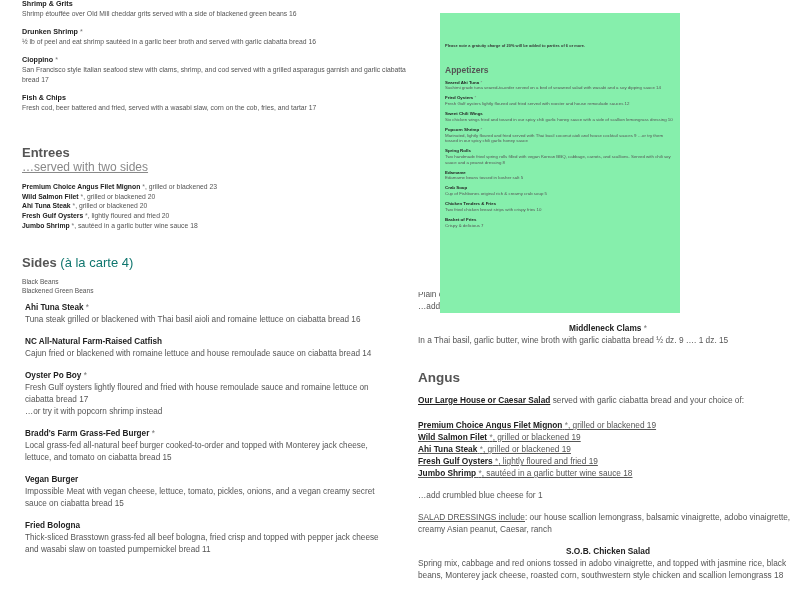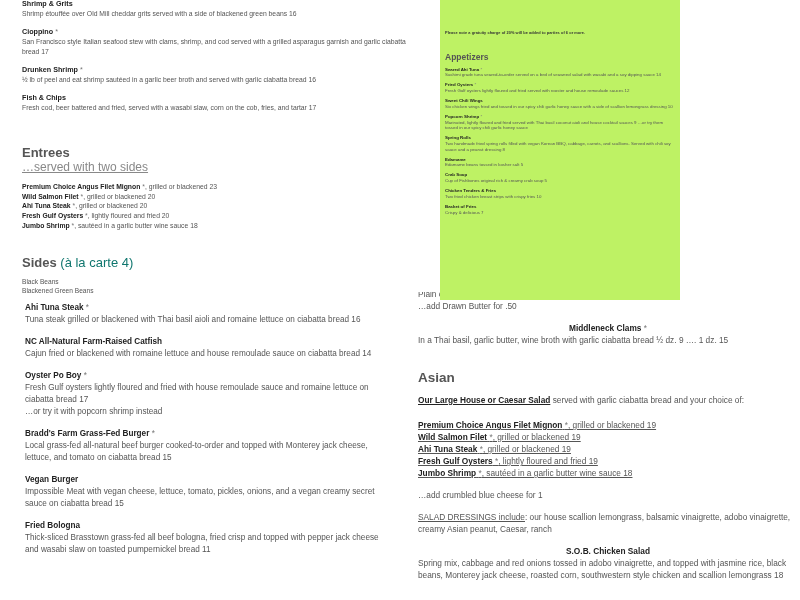--- a/index.html
+++ b/index.html
@@ -3,21 +3,21 @@
 <meta charset="utf-8">
 <style>
   html, body { margin: 0; padding: 0; }
   body {
     width: 800px; height: 600px; overflow: hidden; position: relative;
     background: #ffffff; color: #555555;
     font-family: "Liberation Sans", "DejaVu Sans", sans-serif;
   }
   .col-left { position: absolute; left: 22px; top: 0; width: 386px; }
   .col-right-main { position: absolute; left: 418px; top: 0; width: 382px; height: 600px; }
-  .overlay { position: absolute; left: 440px; top: 0; width: 240px; height: 300px; background: #bef264; }
+  .overlay { position: absolute; left: 440px; top: 13px; width: 240px; height: 300px; background: #86efac; }
 
   .item { margin-bottom: 8px; }
   .item-name { font-weight: bold; color: #222222; font-size: 7.2px; line-height: 10px; }
   .item-desc { font-size: 6.8px; line-height: 10px; color: #555555; }
   .star { font-weight: normal; color: #777; }
 
   .section-title { font-size: 13px; font-weight: bold; color: #555555; }
   .section-sub { font-size: 12px; color: #888888; }
   .section-sub-inline { font-weight: normal; color: #0f766e; }
 
@@ -48,26 +48,26 @@
 <body>
 
 <div class="col-left">
   <div style="height:0px;"></div>
   <div style="margin-top:-1px;">
     <div class="item">
       <div class="item-name">Shrimp &amp; Grits</div>
       <div class="item-desc">Shrimp étouffée over Old Mill cheddar grits served with a side of blackened green beans 16</div>
     </div>
     <div class="item">
+      <div class="item-name"><span>Drunken Shrimp</span> <span class="star">*</span></div>
+      <div class="item-desc">½ lb of peel and eat shrimp sautéed in a garlic beer broth and served with garlic ciabatta bread 16</div>
+    </div>
+    <div class="item">
       <div class="item-name"><span>Cioppino</span> <span class="star">*</span></div>
       <div class="item-desc">San Francisco style Italian seafood stew with clams, shrimp, and cod served with a grilled asparagus garnish and garlic ciabatta bread 17</div>
-    </div>
-    <div class="item">
-      <div class="item-name"><span>Drunken Shrimp</span> <span class="star">*</span></div>
-      <div class="item-desc">½ lb of peel and eat shrimp sautéed in a garlic beer broth and served with garlic ciabatta bread 16</div>
     </div>
     <div class="item">
       <div class="item-name">Fish &amp; Chips</div>
       <div class="item-desc">Fresh cod, beer battered and fried, served with a wasabi slaw, corn on the cob, fries, and tartar 17</div>
     </div>
   </div>
 
   <div style="margin-top:32px;">
     <div class="section-title">Entrees</div>
     <div class="section-sub" style="margin-bottom:8px;text-decoration:underline;">…served with two sides</div>
@@ -121,21 +121,21 @@
 
 <div class="col-right-main rm">
   <div style="position:absolute; top:292px; left:0; width:380px;">
     <div style="height:8px; overflow:hidden; line-height:4px;">Plain or Cajun Spiced ½ lb. 12 …. 1 lb. 21</div>
     <div>…add Drawn Butter for .50</div>
     <div style="margin-top:10px;">
       <div class="name"><span>Middleneck Clams</span> <span class="star">*</span></div>
       <div>In a Thai basil, garlic butter, wine broth with garlic ciabatta bread ½ dz. 9 …. 1 dz. 15</div>
     </div>
     <div style="margin-top:26px;">
-      <div class="title">Asian</div>
+      <div class="title">Angus</div>
       <div style="margin-top:10px;">
         <span class="name ul">Our Large House or Caesar Salad</span><span> served with garlic ciabatta bread and your choice of:</span>
       </div>
       <div style="margin-top:13px;text-decoration:underline;">
         <div><span class="name">Premium Choice Angus Filet Mignon</span> <span class="star">*</span><span>, grilled or blackened 19</span></div>
         <div><span class="name">Wild Salmon Filet</span> <span class="star">*</span><span>, grilled or blackened 19</span></div>
         <div><span class="name">Ahi Tuna Steak</span> <span class="star">*</span><span>, grilled or blackened 19</span></div>
         <div><span class="name">Fresh Gulf Oysters</span> <span class="star">*</span><span>, lightly floured and fried 19</span></div>
         <div><span class="name">Jumbo Shrimp</span> <span class="star">*</span><span>, sautéed in a garlic butter wine sauce 18</span></div>
       </div>

